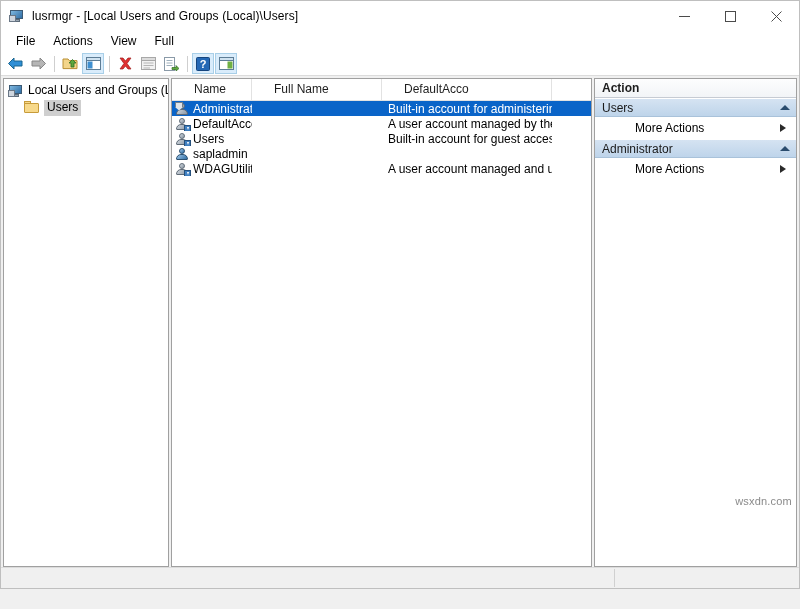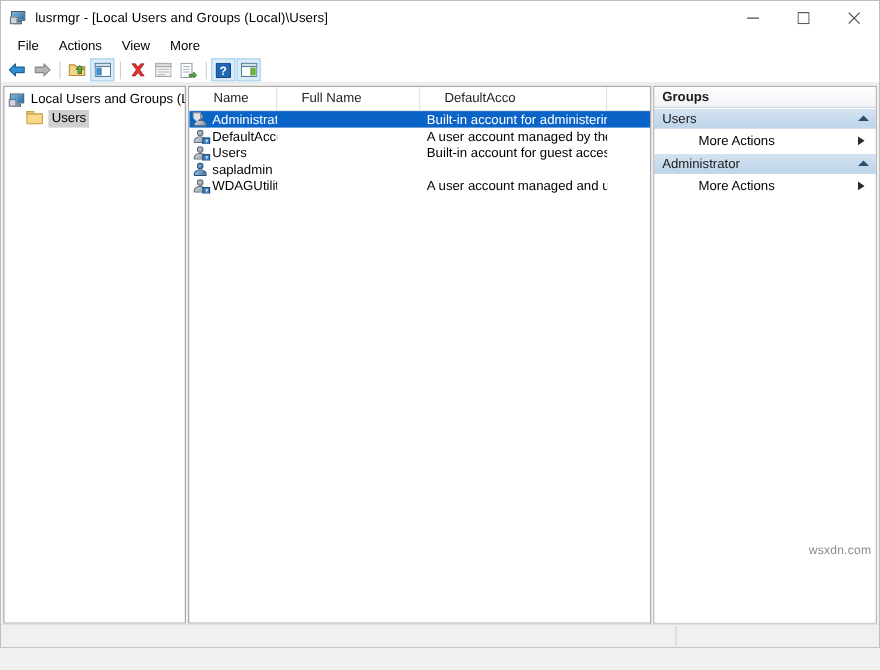--- a/index.html
+++ b/index.html
@@ -400,21 +400,21 @@
               <line x1="10.5" y1="0.5" x2="0.5" y2="10.5" stroke="currentColor" stroke-width="1"></line>
             </svg>
         </div>
       </div>
     </div>
 
     <div class="menubar">
       <div class="menuitem">File</div>
       <div class="menuitem">Actions</div>
       <div class="menuitem">View</div>
-      <div class="menuitem">More</div>
+      <div class="menuitem">Full</div>
     </div>
 
     <div class="toolbar">
 
       <div class="tbtn">
         <svg width="17" height="15" viewBox="0 0 17 15">
           <path d="M7 2 L1.5 7.5 L7 13 L7 10 L15 10 L15 5 L7 5 Z" fill="#2f8fd6" stroke="#19648f" stroke-width="1" stroke-linejoin="round"></path>
         </svg>
       </div>
 
@@ -602,21 +602,21 @@
             <div class="lv-c c1"></div>
             <div class="lv-c c2">A user account managed and use...</div>
             <div class="lv-c cx"></div>
           </div>
 
         </div>
       </div>
 
       <div id="actions-pane">
 
-        <div class="act-title">Groups</div>
+        <div class="act-title">Action</div>
 
         <div class="act-group-header">
           <span class="ghname">Users</span>
           <span class="tri-up"></span>
         </div>
         <div class="act-item">
           <span class="ainame">More Actions</span>
           <span class="tri-right"></span>
         </div>
 

